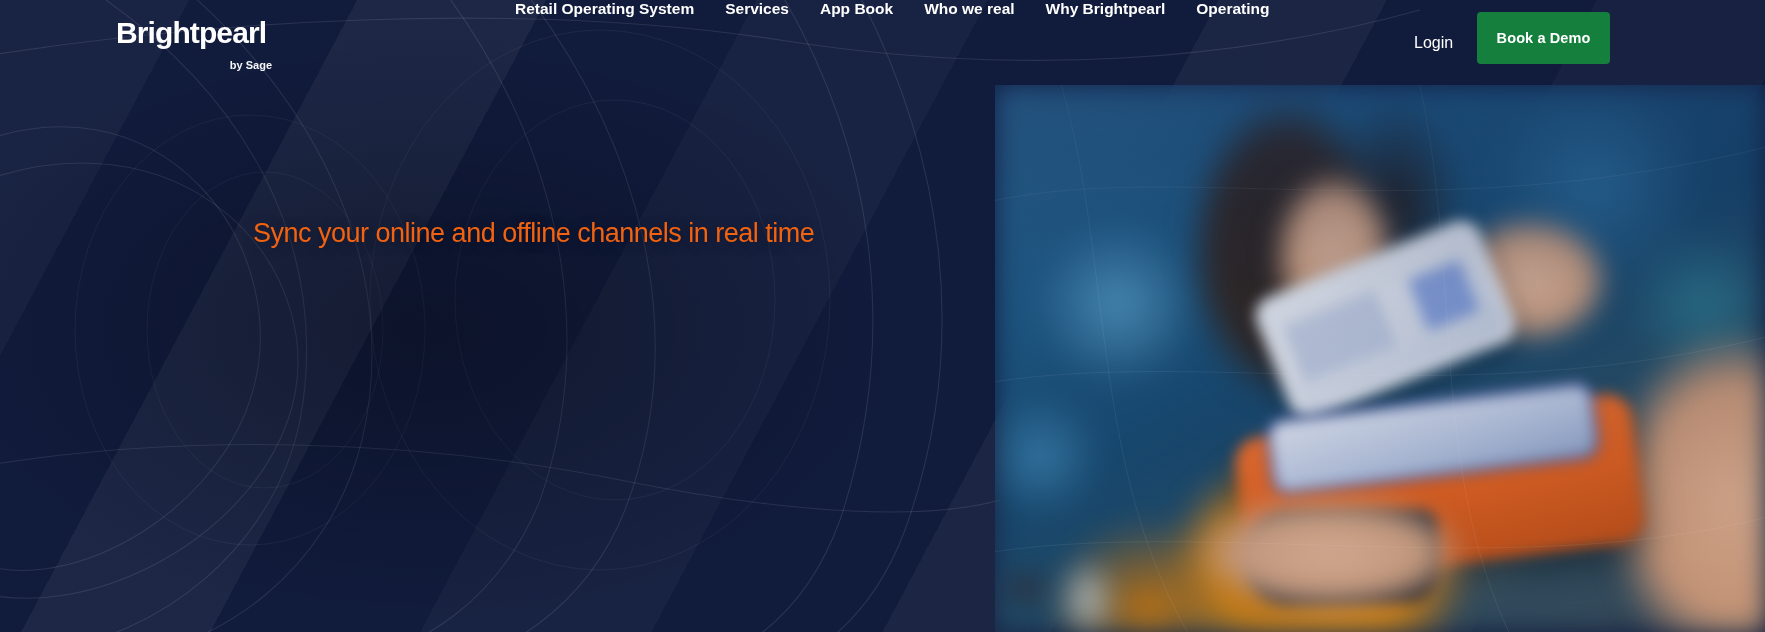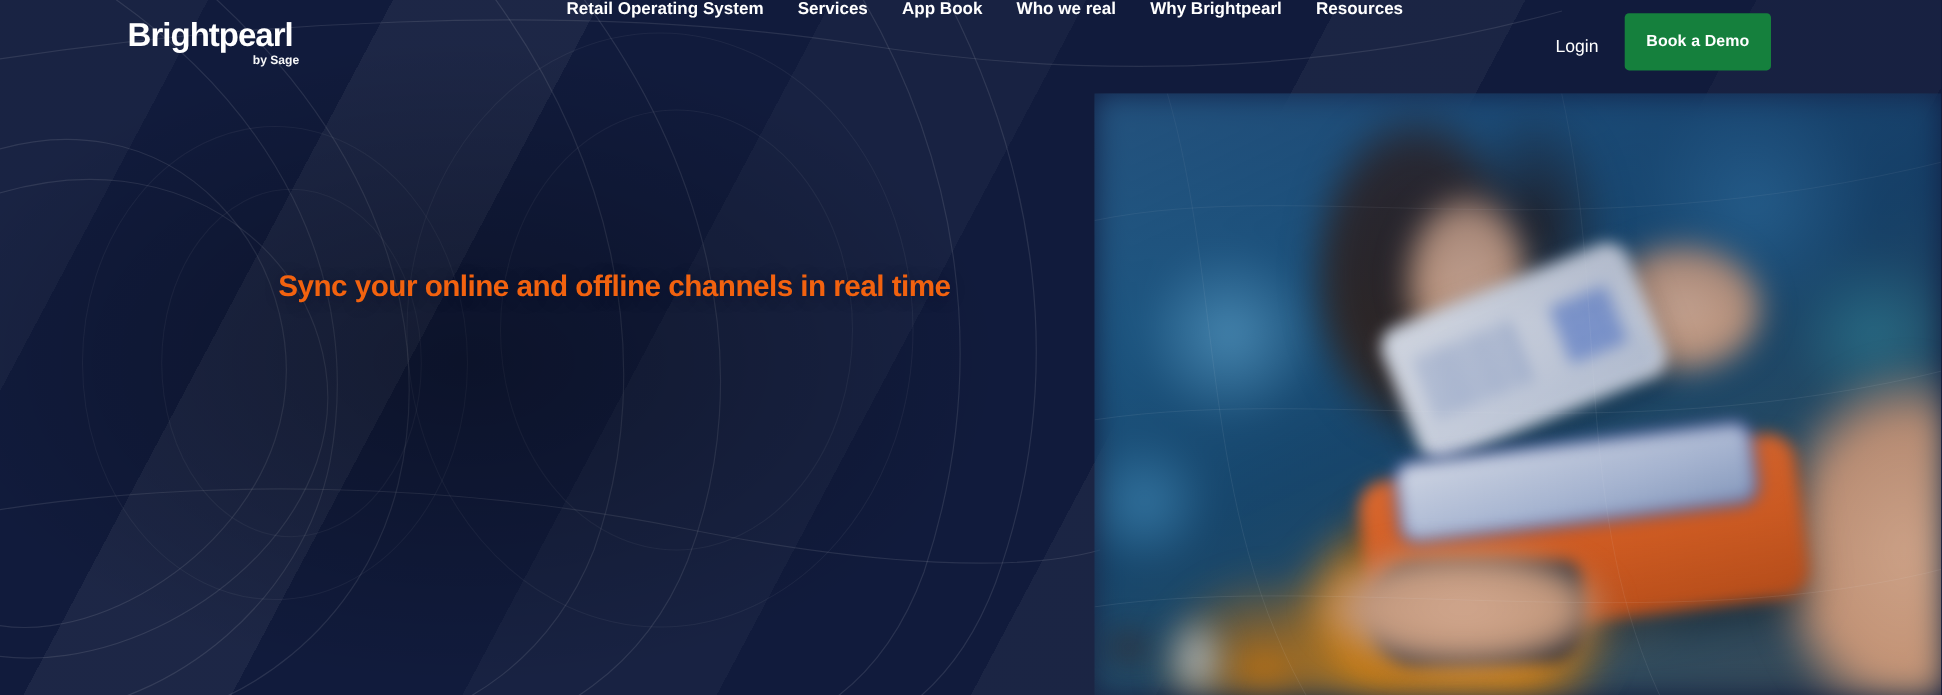--- a/index.html
+++ b/index.html
@@ -165,21 +165,21 @@
     width: 160px; text-align: left;
     line-height: 1;
   }
   .logo-main {
     font-size: 30px; font-weight: 700; color: #ffffff;
     letter-spacing: -0.9px;
   }
   .logo-sub {
     font-size: 11px; font-weight: 600; color: #ffffff;
     letter-spacing: 0px; text-align: right;
-    margin-top: 2px; padding-right: 4px; opacity: .96;
+    margin-top: 12px; padding-right: 4px; opacity: .96;
   }
 
   .nav {
     position: absolute; left: 515px; top: 0;
     height: 85px; display: flex; align-items: flex-start; gap: 31px;
   }
   .nav-item {
     font-size: 15.5px; color: #ffffff; white-space: nowrap;
     font-weight: 700; cursor: pointer;
   }
@@ -205,22 +205,21 @@
     position: absolute; left: 253px; top: 218px;
     z-index: 30; width: 1100px;
   }
   .headline {
     font-size: 79px; font-weight: 700; color: #ffffff;
     line-height: 0.90; letter-spacing: -2.6px;
     white-space: pre-line;
     text-shadow: 0 2px 18px rgba(8,16,40,0.45);
   }
   .subhead {
-    margin-top: 27px;
-    font-size: 27px; font-weight: 700; color: #f2620f;
+    font-size: 27px; font-weight: 400; color: #f2620f;
     letter-spacing: -0.5px;
     text-shadow: 0 2px 14px rgba(8,16,40,0.40);
   }
 </style>
 </head>
 <body>
 
 <div id="page">
 
   <div class="bg-base"></div>
@@ -285,21 +284,21 @@
       <div class="logo-main">Brightpearl</div>
       <div class="logo-sub">by Sage</div>
     </div>
 
     <nav class="nav">
       <span class="nav-item active">Retail Operating System</span>
       <span class="nav-item">Services</span>
       <span class="nav-item">App Book</span>
       <span class="nav-item">Who we real</span>
       <span class="nav-item">Why Brightpearl</span>
-      <span class="nav-item">Resources</span>
+      <span class="nav-item">Operating</span>
     </nav>
 
     <span class="login">Login</span>
     <button class="demo-btn">Book a Demo</button>
   </div>
 
   <div class="hero-copy">
     <div class="subhead">Sync your online and offline channels in real time</div>
   </div>
 

